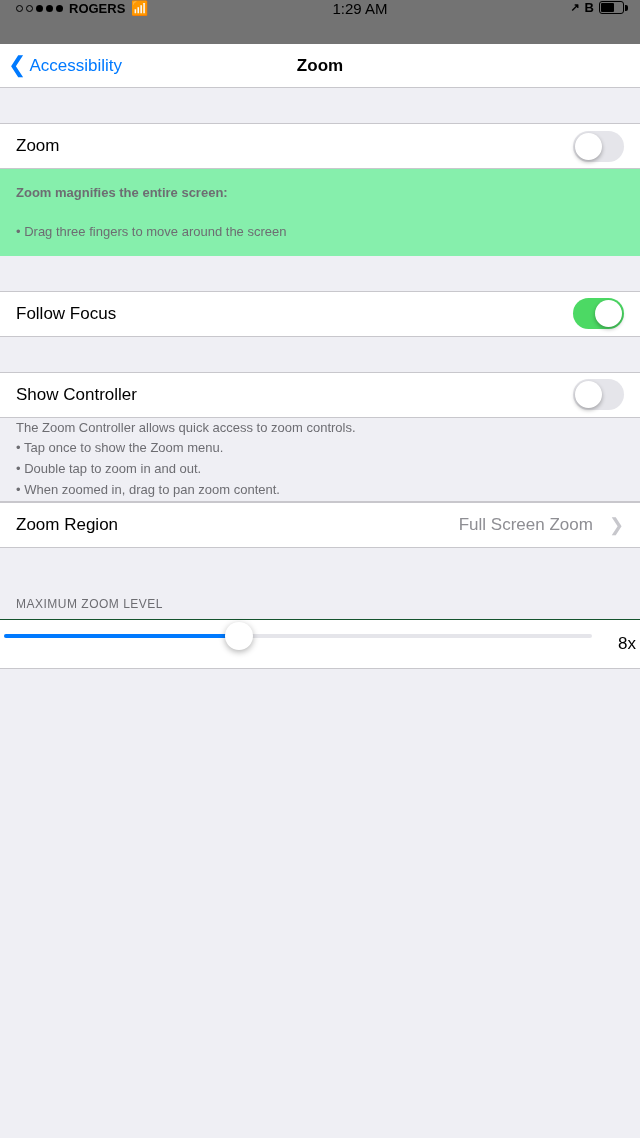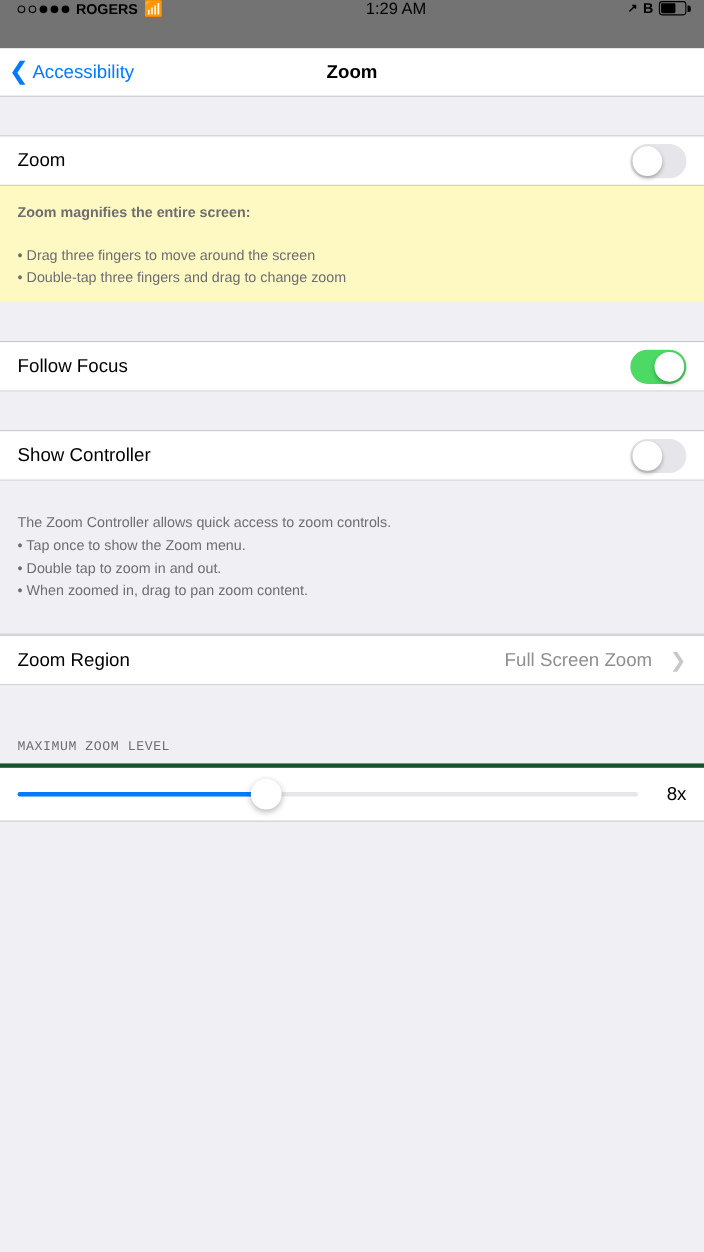--- a/index.html
+++ b/index.html
@@ -173,53 +173,51 @@
       border-radius: 50%;
       background: #fff;
       box-shadow: 0 2px 4px rgba(0,0,0,0.3);
       transition: left 0.2s;
     }
     .toggle.off .toggle-thumb { left: 2px; }
     .toggle.on .toggle-thumb { left: 22px; }
 
     
     .description-block {
-      background: #fef9c3;
+      background: #86efac;
       padding: 14px 16px 14px 16px;
       font-size: 13px;
       color: #6d6d72;
       line-height: 1.5;
     }
 
     
     .controller-desc {
       background: #efeff4;
-      padding: 28px 16px;
+      padding: 0 16px;
       font-size: 13px;
       color: #6d6d72;
       line-height: 1.6;
       border-bottom: 1px solid #c8c7cc;
     }
 
     
     .slider-section-label {
       padding: 14px 16px 8px;
       font-size: 12px;
       color: #6d6d72;
       letter-spacing: 0.5px;
       text-transform: uppercase;
-      font-family: Liberation Mono, monospace;
     }
     .slider-container {
       background: #fff;
-      border-top: 4px solid #14532d;
+      border-top: 1px solid #14532d;
       border-bottom: 1px solid #c8c7cc;
-      padding: 14px 16px;
-      display: flex;
-      align-items: center;
+      padding: 14px 4px;
+      display: flex;
       gap: 14px;
     }
     .slider-track-wrap {
       flex: 1;
       position: relative;
       height: 4px;
     }
     .slider-track {
       width: 100%;
       height: 4px;
@@ -293,21 +291,20 @@
     <div class="toggle off">
       <div class="toggle-thumb"></div>
     </div>
   </div>
 </div>
 
 <div class="description-block">
   <span style="font-weight:600; color:#6d6d72;">Zoom magnifies the entire screen:</span><br>
   <br>
   <span>• Drag three fingers to move around the screen</span><br>
-  <span>• Double-tap three fingers and drag to change zoom</span>
 </div>
 
 <div class="section-gap"></div>
 
 <div class="settings-section">
   <div class="settings-row">
     <span class="row-label">Follow Focus</span>
     <div class="toggle on">
       <div class="toggle-thumb"></div>
     </div>

